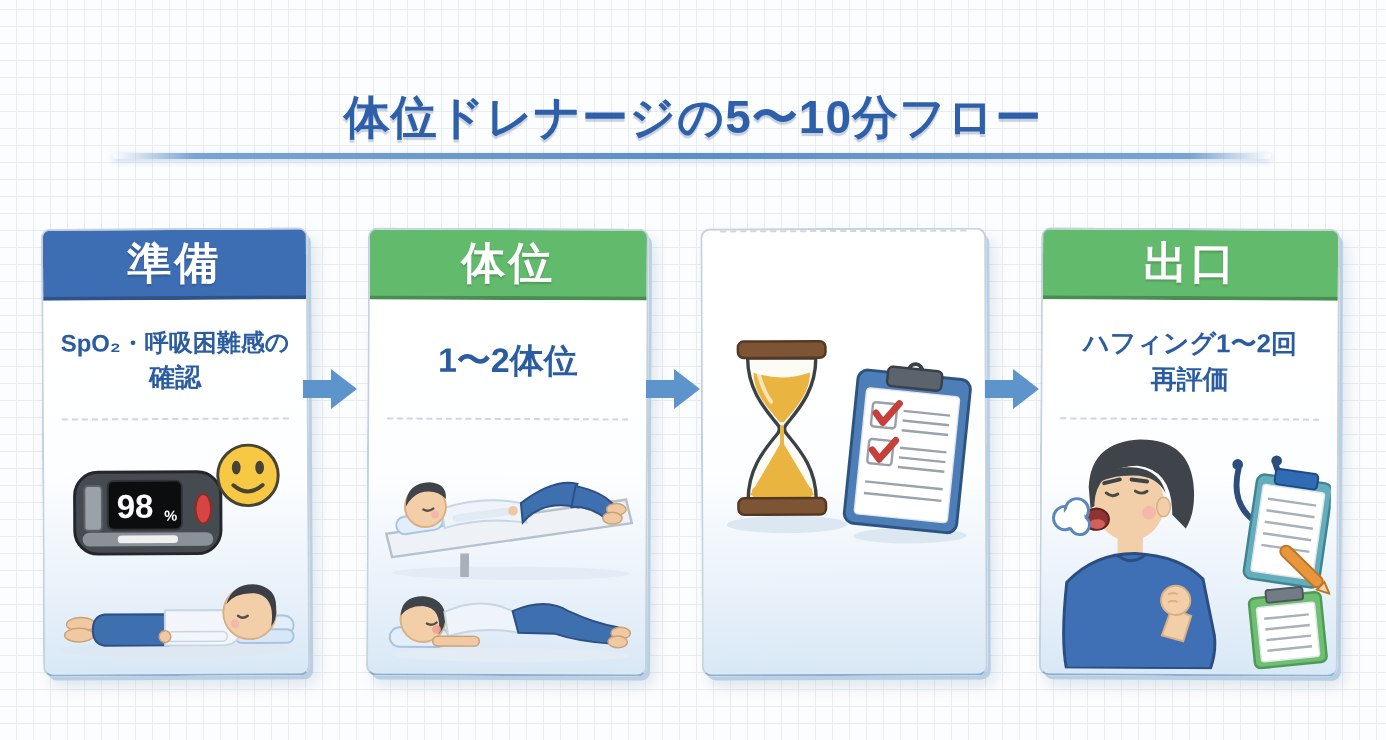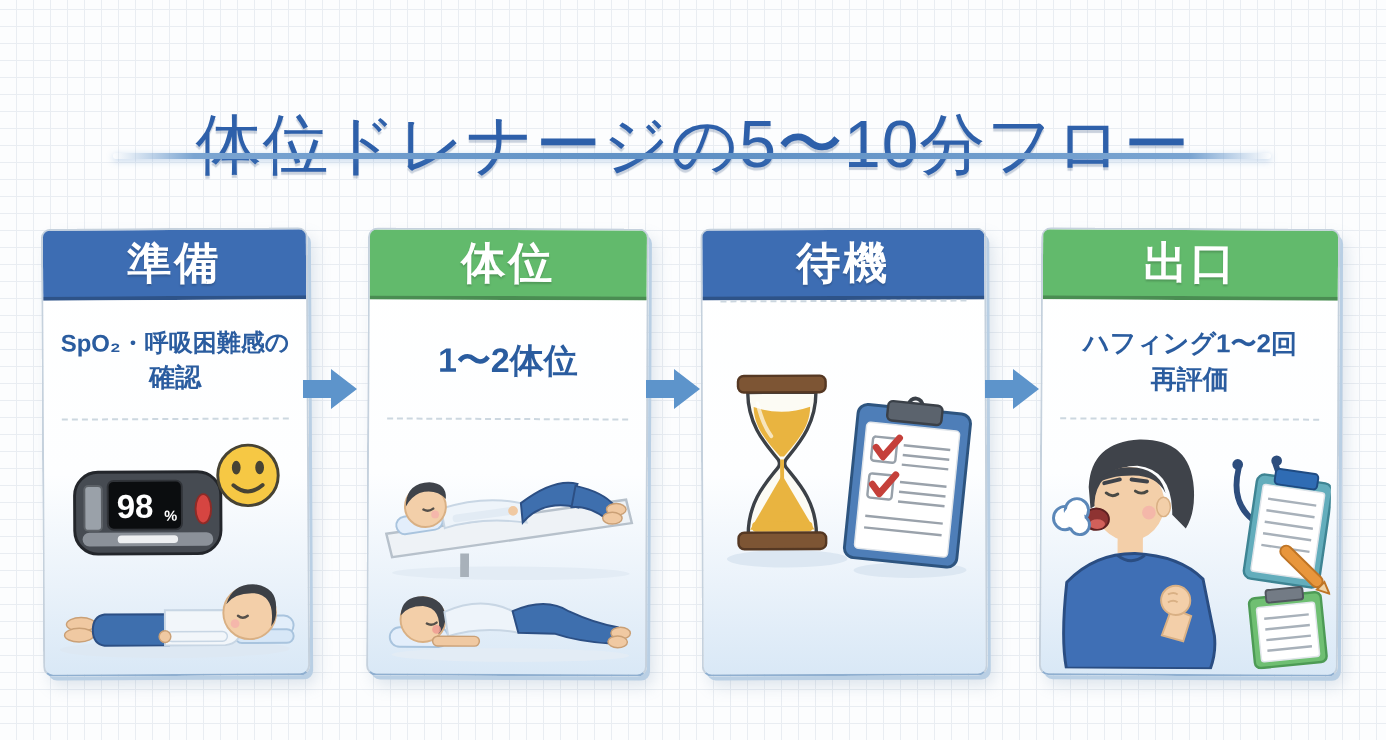--- a/index.html
+++ b/index.html
@@ -8,21 +8,21 @@
     font-family:"Liberation Sans","DejaVu Sans",sans-serif;
     background:
       repeating-linear-gradient(0deg, transparent 0 16px, #e9edf2 16px 17px),
       repeating-linear-gradient(90deg, transparent 0 16px, #e9edf2 16px 17px),
       #fcfdfe;
   }
   .canvas{position:relative;width:1386px;height:740px;}
 
   .page-title{
     position:absolute;top:56px;left:0;width:100%;
-    text-align:center;font-size:66px;font-weight:400;letter-spacing:1px;
+    text-align:center;font-size:46px;font-weight:700;letter-spacing:1px;
     color:#2e60aa;text-shadow:0 3px 1px rgba(25,55,105,.22);
     white-space:nowrap;
   }
   .title-underline{
     position:absolute;top:153px;left:113px;width:1158px;height:6px;border-radius:3px;
     background:linear-gradient(90deg, rgba(110,155,205,0) 0%, #7aa4d1 7%, #5d8fc4 50%, #7aa4d1 93%, rgba(110,155,205,0) 100%);
     box-shadow:0 2px 7px rgba(90,140,200,.35);
   }
 
   .card{
@@ -151,23 +151,20 @@
           <rect x="60" y="217" width="48" height="10" rx="5" fill="#f0c9a2" stroke="#caa076" stroke-width="1.5"></rect>
           <path d="M142,191 Q176,176 200,191 Q226,203 250,207 L246,224 Q210,222 186,214 L148,213 Z" fill="#3e6fae" stroke="#2c4f84" stroke-width="2"></path>
           <ellipse cx="253" cy="213" rx="10" ry="6" fill="#f0c9a2" stroke="#caa076" stroke-width="1.5"></ellipse>
           <ellipse cx="250" cy="222" rx="10" ry="6" fill="#f0c9a2" stroke="#caa076" stroke-width="1.5"></ellipse>
         </g>
       </svg>
     </div>
   </section>
 
   <section class="card" style="left:701px;width:282px;--tilt:-0.2deg;--hc:#3d6db3">
-    <header class="card-header">
-      <span>待機</span>
-    </header>
     <div class="dashed"></div>
     <div class="card-art">
       <svg viewBox="0 0 278 250">
         <ellipse cx="80" cy="198" rx="62" ry="9" fill="#dce7f2"></ellipse>
         <ellipse cx="206" cy="210" rx="58" ry="8" fill="#dce7f2"></ellipse>
 
         <g>
           <path d="M40,27 C40,62 60,82 71,96 C73,99 73,101 71,104 C60,118 40,138 40,173 L110,173 C110,138 90,118 79,104 C77,101 77,99 79,96 C90,82 110,62 110,27 Z" fill="#fcfbf4" stroke="#3c4147" stroke-width="3.5" stroke-linejoin="round"></path>
           <path d="M46,42 C46,64 62,80 73,93 L77,93 C88,80 104,64 104,42 Q75,52 46,42 Z" fill="#e9b440"></path>
           <rect x="73" y="96" width="4" height="62" fill="#e9b440"></rect>

